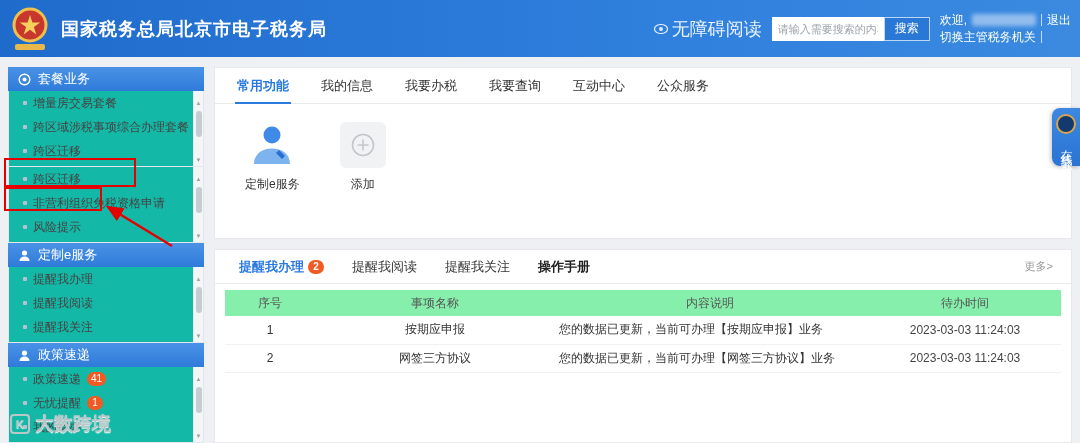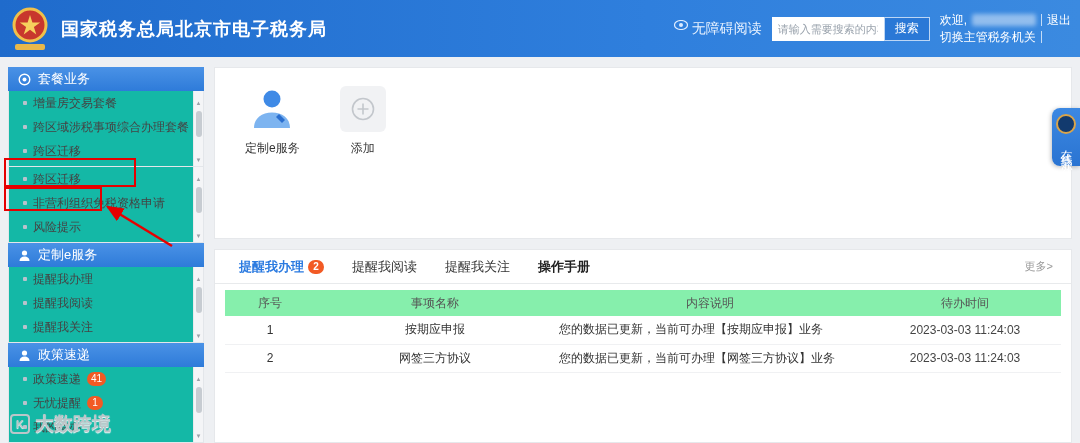--- a/index.html
+++ b/index.html
@@ -4,21 +4,21 @@
 <style>
   * { margin:0; padding:0; box-sizing:border-box; }
   body { font-family:"Liberation Sans","DejaVu Sans",sans-serif; background:#dfe3e8; }
   #page { position:relative; width:1080px; height:443px; background:#eef0f3; overflow:hidden; }
 
   
   .hdr { position:relative; height:57px; background:linear-gradient(90deg,#1f6bcc,#2f7fdd 60%,#3b8ae0); display:flex; align-items:center; padding:0 9px; color:#fff; }
   .emblem { width:42px; height:46px; margin-right:10px; flex:0 0 auto; }
   .hdr-title { font-size:18px; font-weight:bold; letter-spacing:1px; }
   .hdr-right { margin-left:auto; display:flex; align-items:center; gap:10px; }
-  .access { display:flex; align-items:flex-start; gap:4px; font-size:14px; color:#eaf3ff; white-space:nowrap; }
+  .access { display:flex; align-items:center; gap:4px; font-size:18px; color:#eaf3ff; white-space:nowrap; }
   .search-box { display:flex; }
   .search-box input { width:112px; height:24px; border:none; font-size:11px; padding:0 6px; color:#333; outline:none; }
   .search-box input::placeholder { color:#9aa3ad; }
   .search-btn { height:24px; padding:0 10px; font-size:12px; color:#fff; background:#2a78d6; border:1px solid #bcd6f5; cursor:pointer; }
   .user-block { font-size:12px; line-height:17px; color:#fff; }
   .user-line { display:flex; align-items:center; gap:5px; }
   .redacted { display:inline-block; width:64px; height:12px; background:rgba(255,255,255,.45); filter:blur(2px); border-radius:2px; }
   .vdiv { width:1px; height:12px; background:rgba(255,255,255,.7); display:inline-block; }
   .logout { color:#fff; cursor:pointer; }
 
@@ -222,20 +222,28 @@
             <span class="sb-up"></span>
             <span class="sb-thumb"></span>
             <span class="sb-down"></span>
           </div>
       </div>
     </div>
 
     <div class="main">
 
       <div class="panel panel-top">
+        <div class="tabs">
+          <div class="tab active">常用功能</div>
+          <div class="tab">我的信息</div>
+          <div class="tab">我要办税</div>
+          <div class="tab">我要查询</div>
+          <div class="tab">互动中心</div>
+          <div class="tab">公众服务</div>
+        </div>
         <div class="shortcuts">
           <div class="shortcut">
             <svg width="46" height="46" viewBox="0 0 46 46">
               <circle cx="23" cy="13" r="8.5" fill="#3f8ae6"></circle>
               <path d="M5 42c0-10 8-15.5 18-15.5S41 32 41 42z" fill="#7db4f0"></path>
               <path d="M30 28l6 6-3 3-6-6z" fill="#2a6fd0"></path>
             </svg>
             <span class="label">定制e服务</span>
           </div>
           <div class="shortcut">

